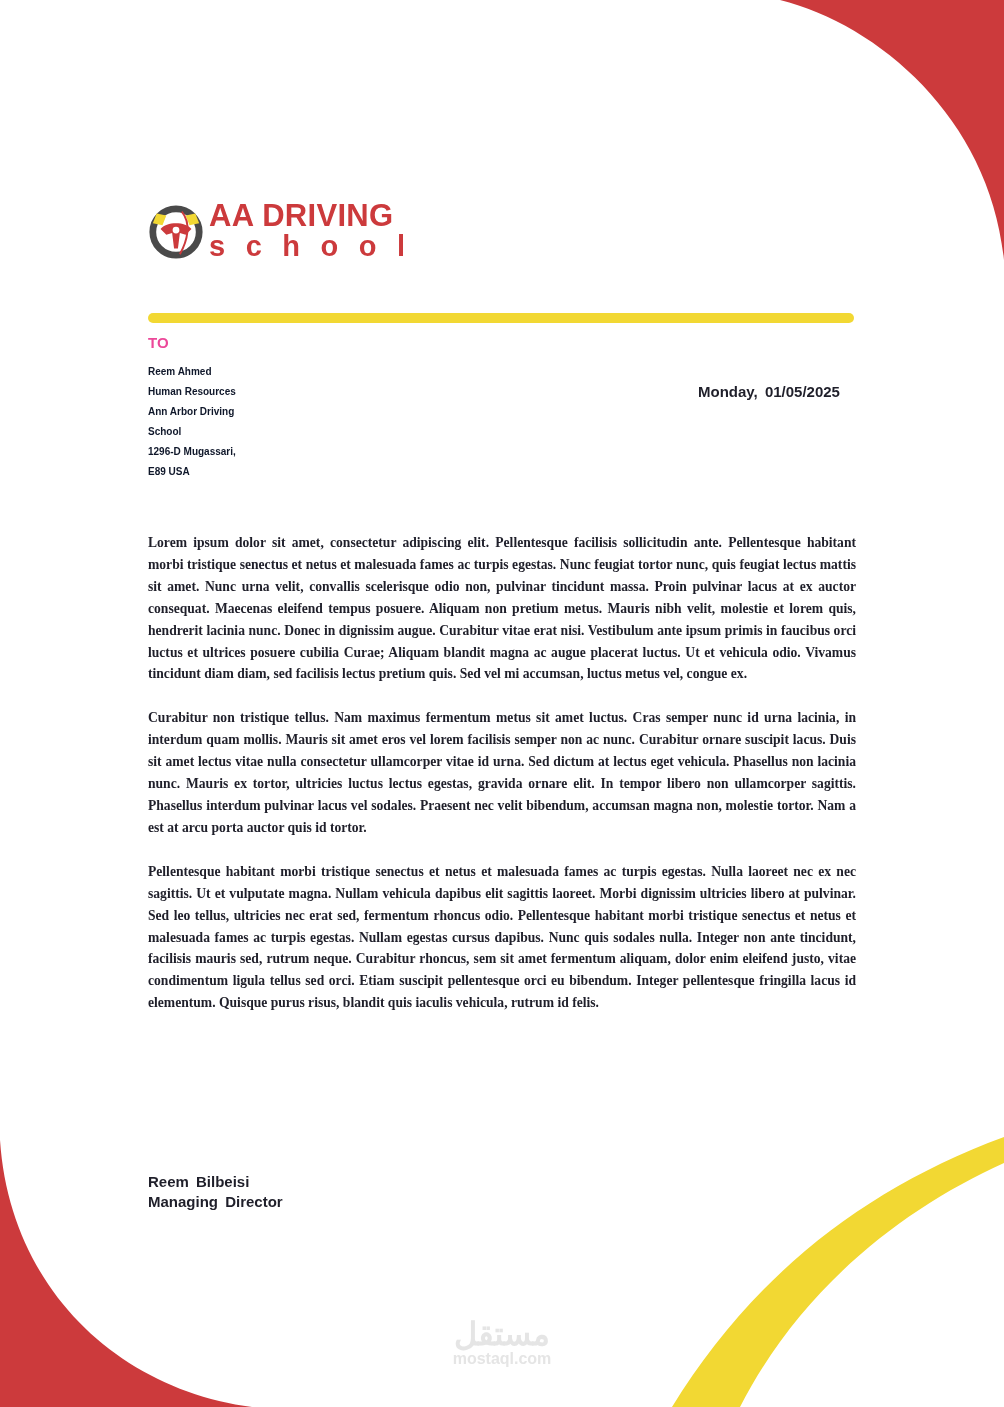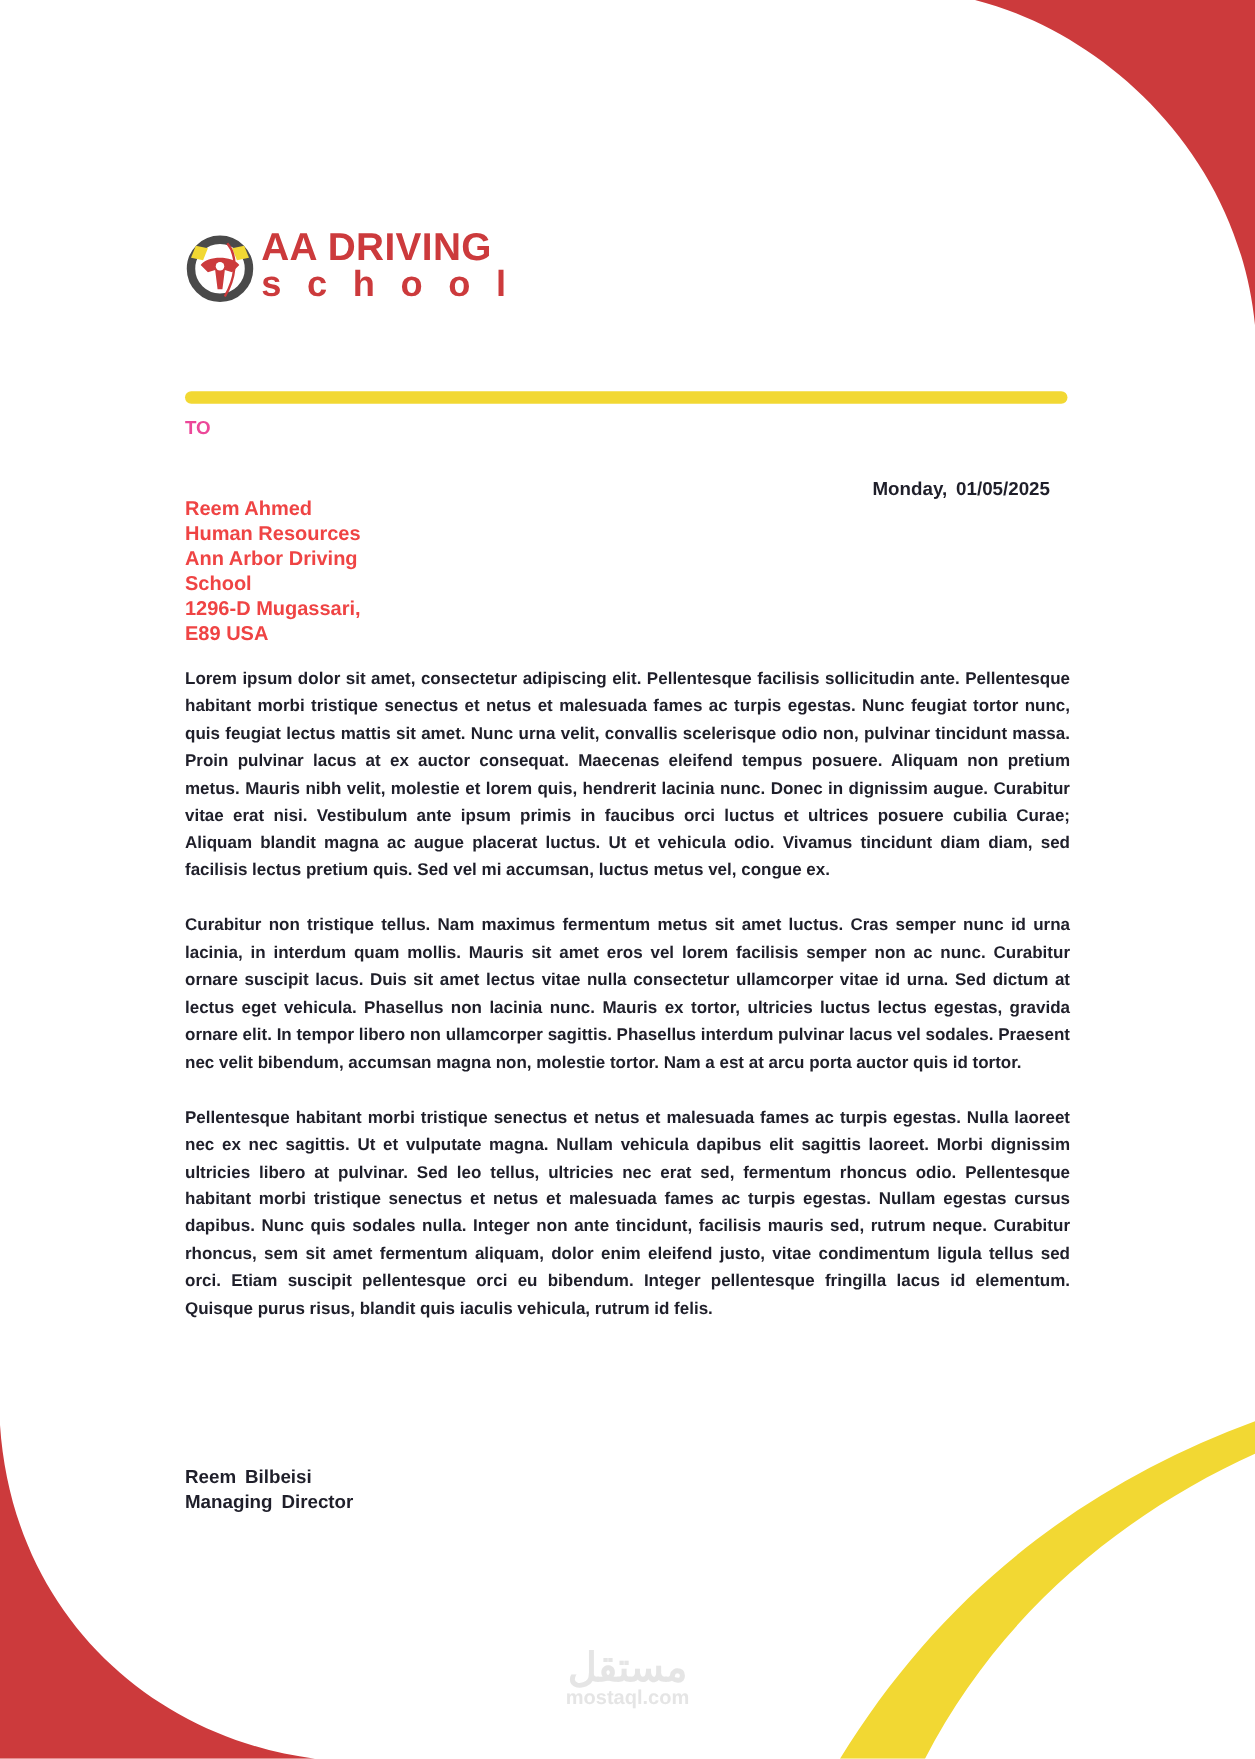--- a/index.html
+++ b/index.html
@@ -1,39 +1,39 @@
 <!DOCTYPE html>
 <html><head>
 <meta charset="utf-8">
 <style>
   html, body { margin: 0; padding: 0; }
   body { width: 1004px; height: 1407px; position: relative; overflow: hidden; background: #ffffff;
          font-family: "Liberation Sans", sans-serif; color: #1f1f2a; }
   .bg { position: absolute; left: 0; top: 0; width: 1004px; height: 1407px; z-index: 0; }
   .page { position: absolute; left: 0; top: 0; width: 1004px; height: 1407px; z-index: 1; }
 
-  .logo { position: absolute; left: 147px; top: 182px; display: flex; align-items: flex-end; }
+  .logo { position: absolute; left: 147px; top: 200px; display: flex; align-items: center; }
   .logo-mark { width: 58px; height: 58px; }
   .logo-text { margin-left: 4px; line-height: 1; }
   .logo-title { color: #cc3a3c; font-weight: bold; font-size: 31px; letter-spacing: 0.3px; display: block; }
   .logo-sub { color: #cc3a3c; font-weight: bold; font-size: 29px; letter-spacing: 20.5px; display: block; margin-top: 1px; }
 
   .contact { position: absolute; left: 148px; top: 276px; display: flex; align-items: center; font-size: 14.5px; font-weight: bold; color: #4a4a4a; }
   .contact .ci { width: 15px; height: 15px; border-radius: 50%; background: #4a4a4a; display: inline-flex; align-items: center; justify-content: center; margin-right: 8px; }
   .contact .item { display: flex; align-items: center; margin-right: 16px; }
 
   .rule { position: absolute; left: 148px; top: 313px; width: 706px; height: 10px; border-radius: 5px; background: #f2d833; }
 
   .to-label { position: absolute; left: 148px; top: 334px; font-size: 15px; font-weight: bold; color: #ec4899; }
-  .recipient { position: absolute; left: 148px; top: 362px; font-size: 16px; font-weight: bold; line-height: 20px; color: #ef4444; width: 160px; margin-top: 36px; }
+  .recipient { position: absolute; left: 148px; top: 362px; font-size: 10px; font-weight: bold; line-height: 20px; color: #0f172a; width: 160px; }
   .recipient div { white-space: nowrap; }
   .date { position: absolute; left: 698px; top: 383px; font-size: 15px; font-weight: bold; color: #1f1f2a; word-spacing: 3px; }
 
   .body-text { position: absolute; left: 148px; top: 532px; width: 708px; font-size: 13.6px; font-weight: bold; line-height: 21.9px; color: #1f1f2a; }
-  .body-text p { margin: 0 0 22px 0; text-align: justify; }
+  .body-text p { margin: 0 0 22px 0; text-align: justify; font-family: Liberation Serif, serif; }
 
   .signature { position: absolute; left: 148px; top: 1172px; font-size: 15px; font-weight: bold; line-height: 20px; color: #1f1f2a; word-spacing: 3px; }
 
   .watermark { position: absolute; left: 440px; top: 1318px; width: 124px; text-align: center; color: #e5e5e5; }
   .watermark .ar { font-size: 32px; font-weight: bold; line-height: 32px; display: block; font-family: Liberation Sans, sans-serif; text-align: center; }
   .watermark .lat { font-size: 16px; font-weight: bold; line-height: 18px; display: block; }
 </style>
 </head>
 <body>
 

